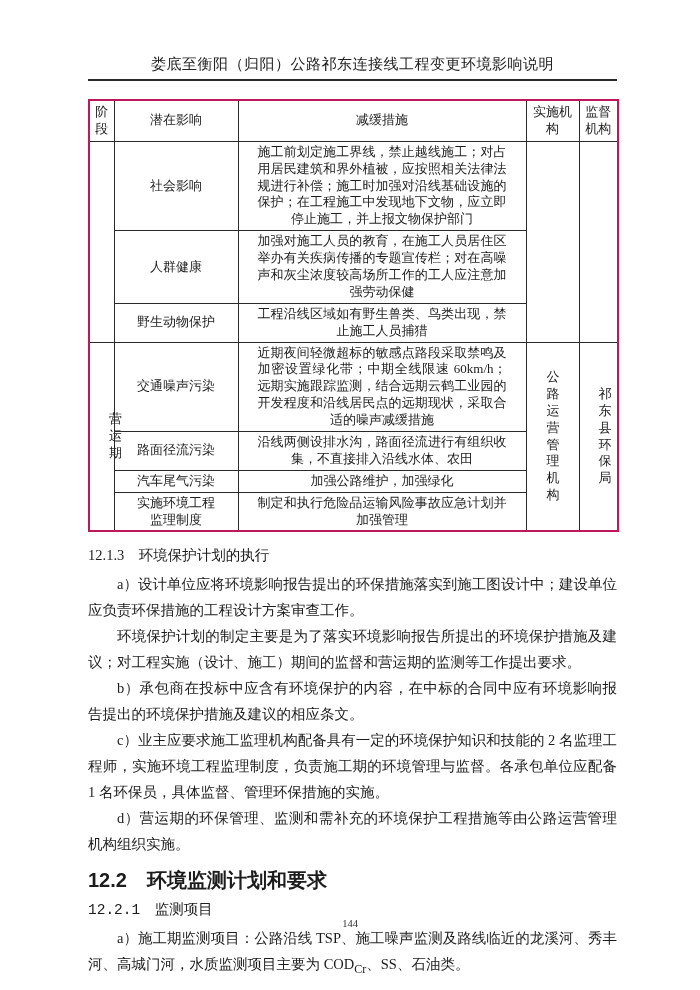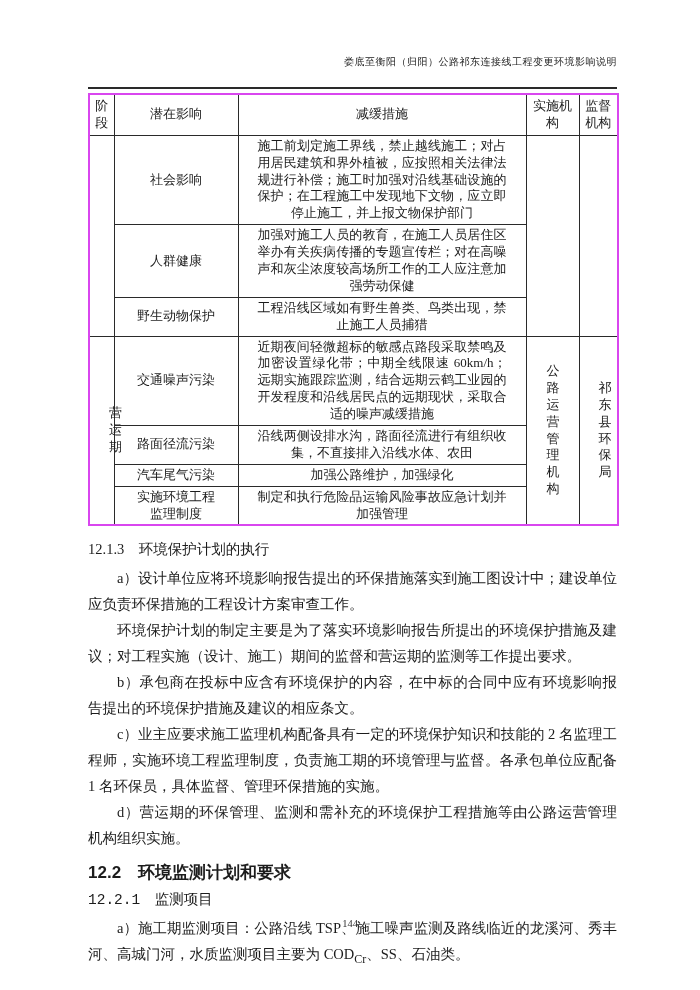--- a/index.html
+++ b/index.html
@@ -15,34 +15,34 @@
   }
   .content {
     position: absolute;
     left: 88px;
     top: 0;
     width: 529px;
   }
   
   .doc-header {
     margin-top: 55px;
-    text-align: right;
-    font-size: 10px;
+    text-align: center;
+    font-size: 15px;
     letter-spacing: 0.5px;
     color: #222;
-    padding-bottom: 18px;
+    padding-bottom: 5px;
     border-bottom: 2px solid #2a2a2a;
   }
   
   table.mit {
     border-collapse: collapse;
     table-layout: fixed;
     width: 529px;
-    margin-top: 4px;
-    border: 2px solid #d946ef;
+    margin-top: 18px;
+    border: 2px solid #be185d;
   }
   table.mit th, table.mit td {
     border: 1px solid #2a2a2a;
     font-weight: normal;
     font-size: 13px;
     line-height: 1.3;
     padding: 2px 19px;
     vertical-align: middle;
     word-break: break-all;
   }
@@ -73,21 +73,21 @@
   }
   
   .body-text { }
   .sec-head {
     font-size: 14.5px;
     margin: 14px 0 6px 0;
   }
   .sec-head.bold {
     font-weight: bold;
     font-family: "Liberation Sans", "DejaVu Sans", sans-serif;
-    font-size: 17px;
+    font-size: 20px;
     margin: 10px 0 4px 0;
   }
   p.para {
     font-size: 14.5px;
     line-height: 26px;
     text-align: justify;
     text-indent: 2em;
     margin: 0;
   }
   p.para sub { font-size: 12px; }

